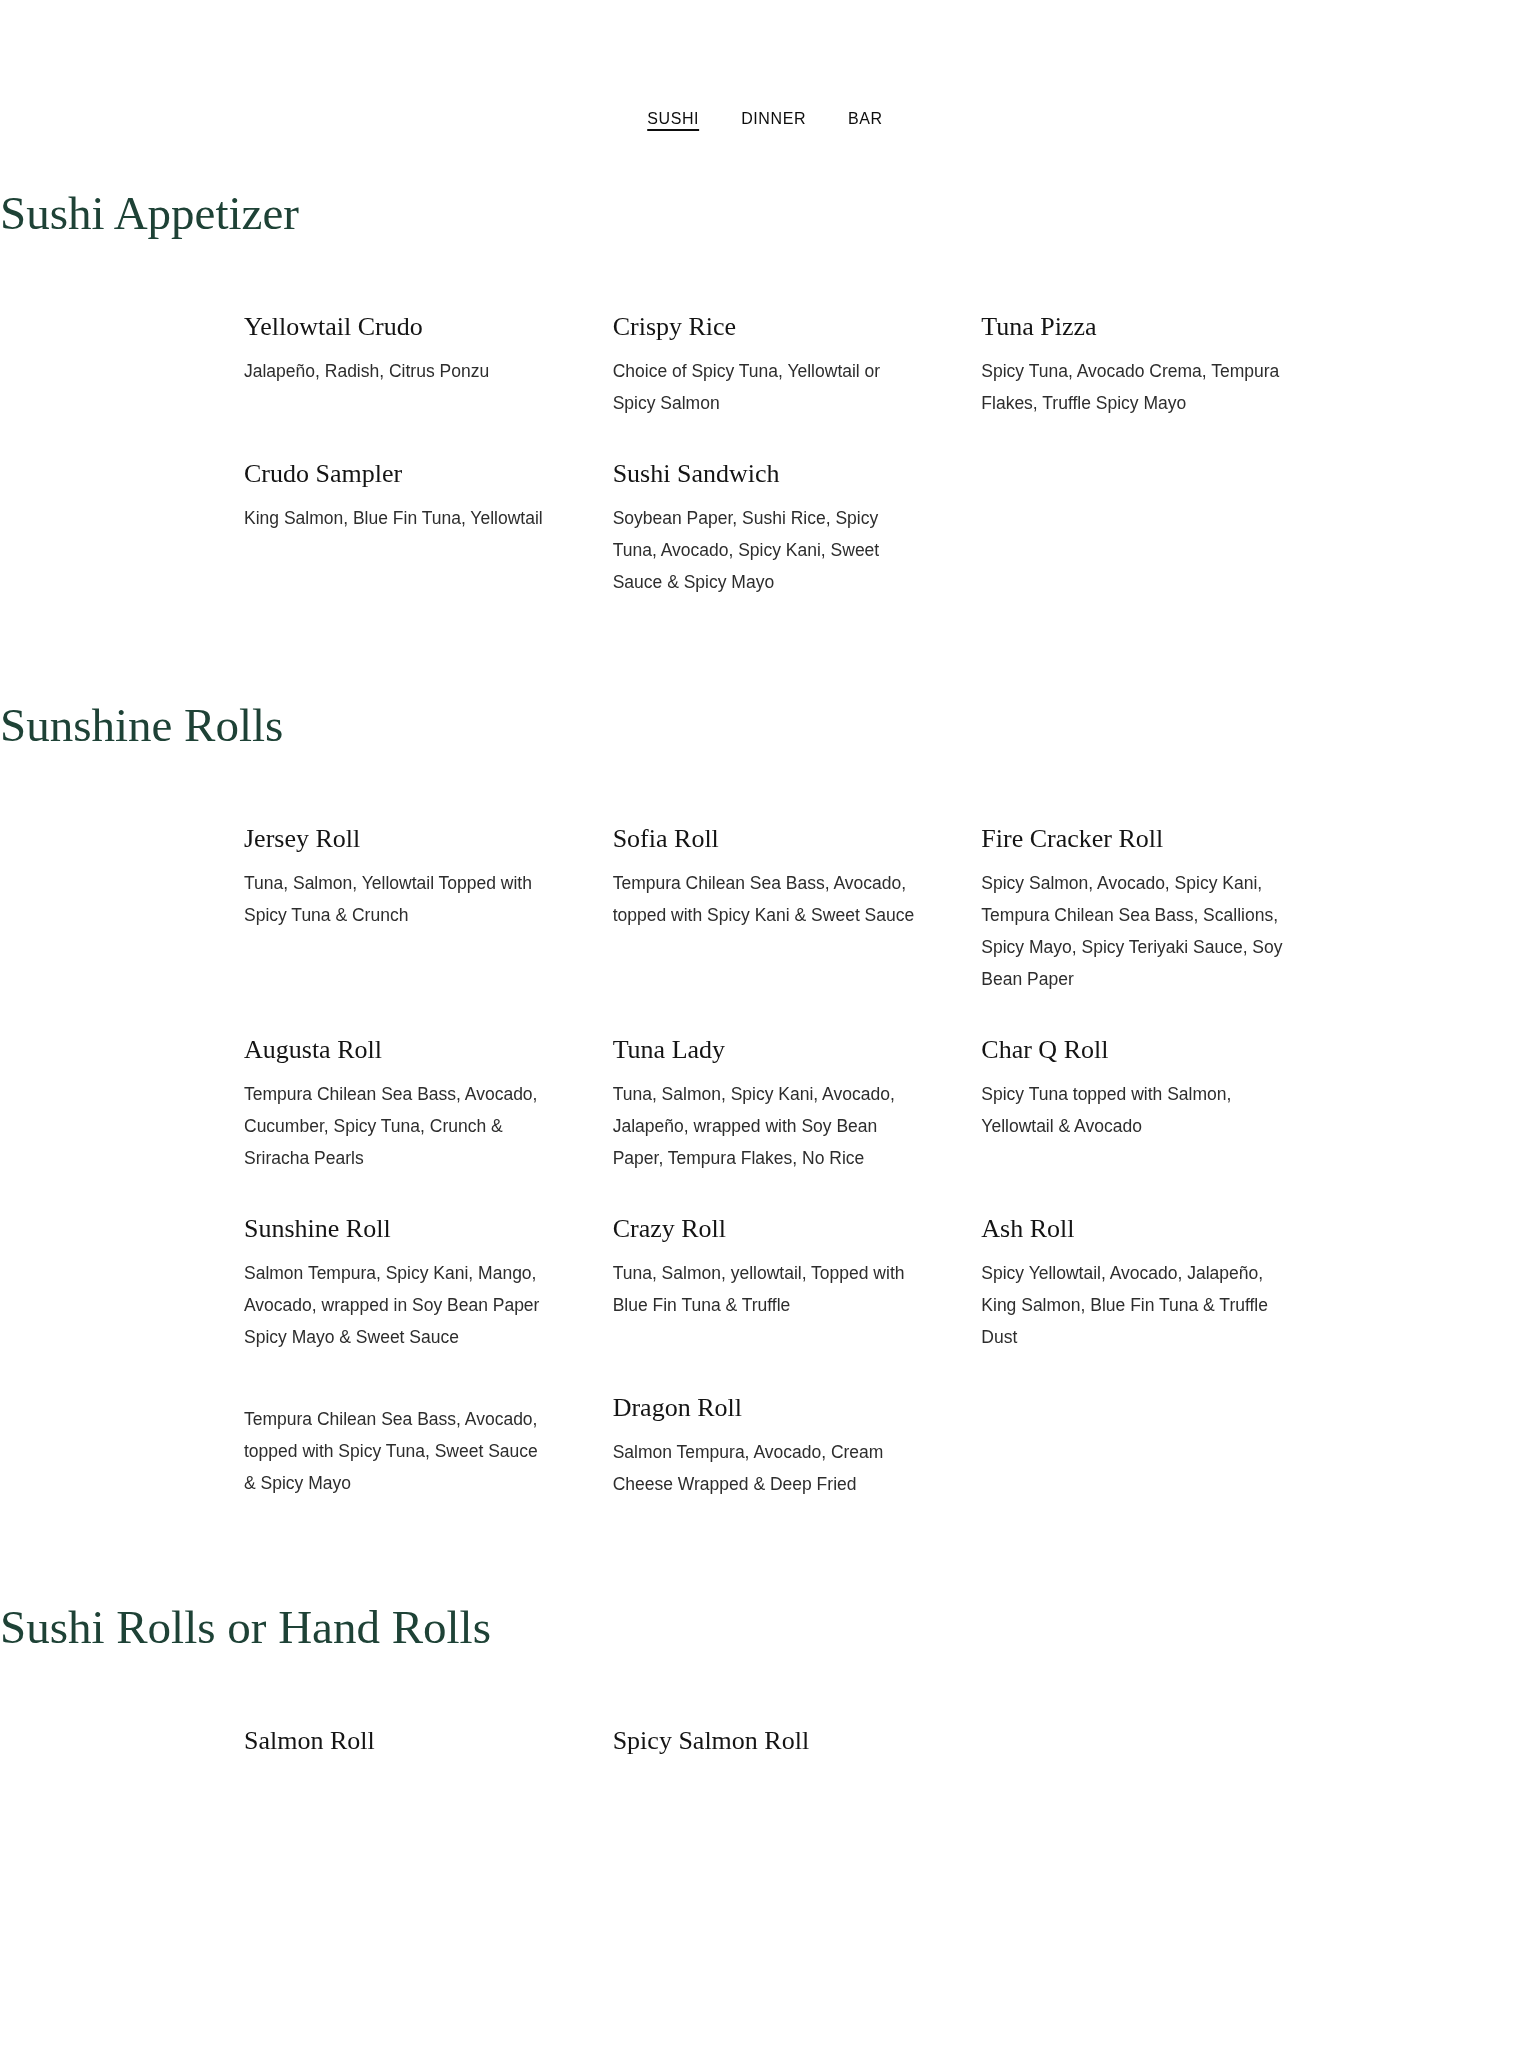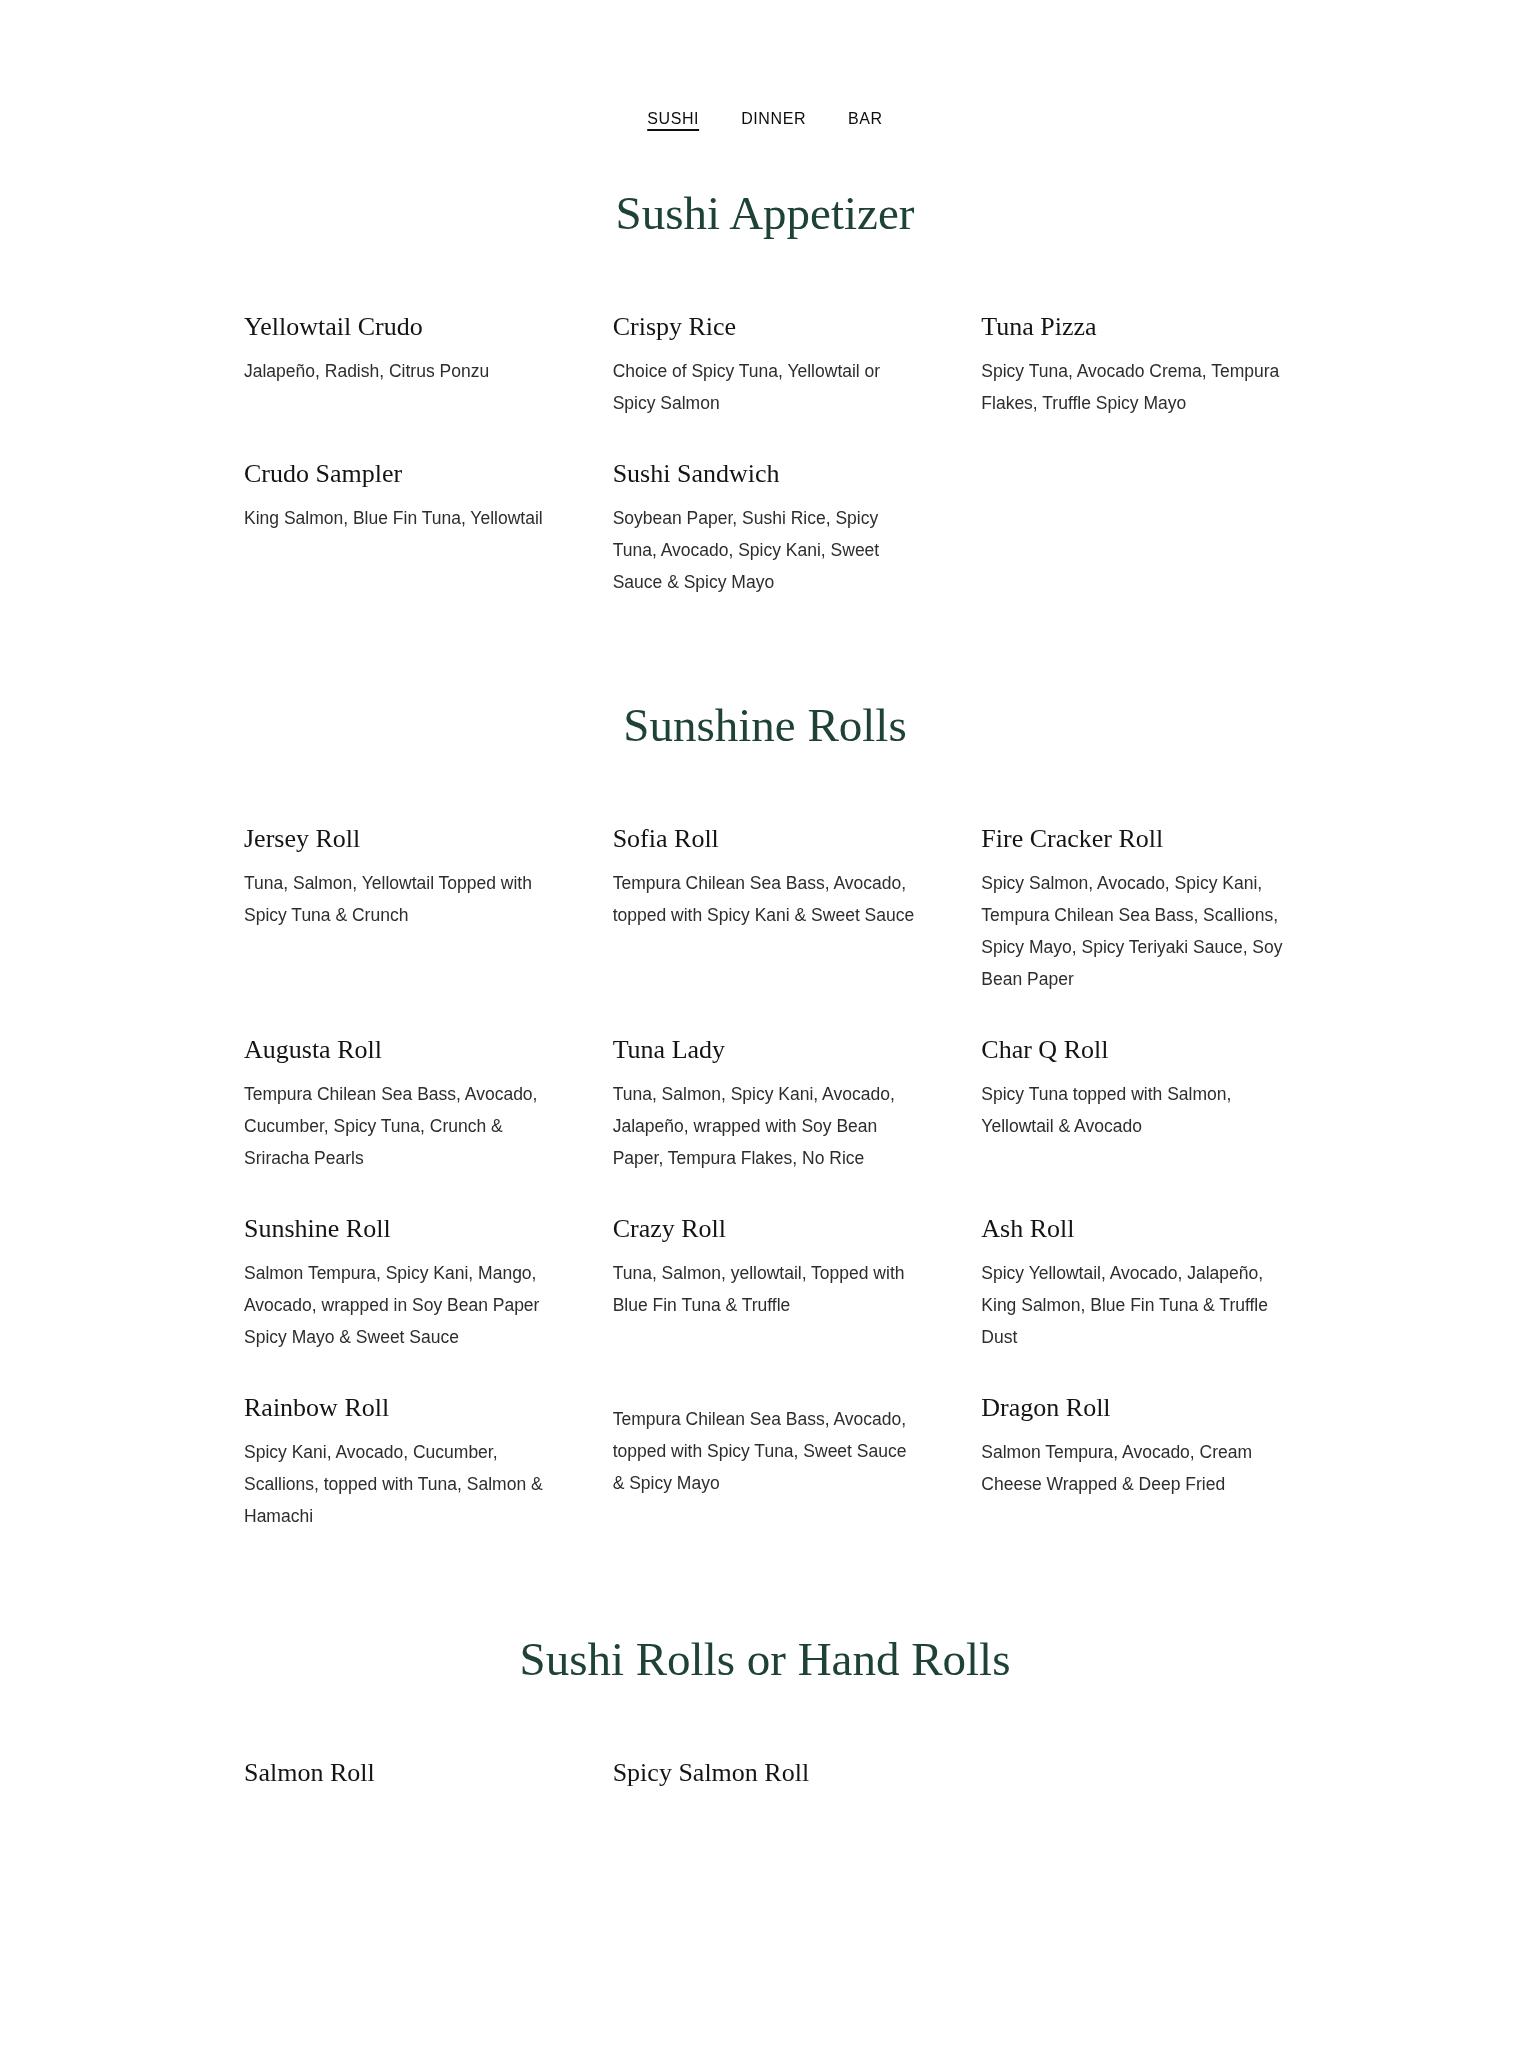--- a/index.html
+++ b/index.html
@@ -34,21 +34,21 @@
     text-decoration-thickness: 1.5px;
   }
 
   .menu-section { margin-top: 0; }
   .section-title {
     font-family: "Liberation Serif", "DejaVu Serif", serif;
     font-weight: 400;
     font-size: 47px;
     line-height: 54px;
     color: #1e4236;
-    text-align: center;
+    text-align: left;
     margin: 58px 0 70px 0;
   }
   .menu-section + .menu-section .section-title { margin-top: 100px; }
 
   .menu-grid {
     width: 1042px;
     margin: 0 auto;
     display: grid;
     grid-template-columns: 1fr 1fr 1fr;
     column-gap: 64px;
@@ -142,24 +142,20 @@
       </div>
       <div class="menu-item">
         <h3 class="item-name">Crazy Roll</h3>
         <p class="item-desc">Tuna, Salmon, yellowtail, Topped with Blue Fin Tuna &amp; Truffle</p>
       </div>
       <div class="menu-item">
         <h3 class="item-name">Ash Roll</h3>
         <p class="item-desc">Spicy Yellowtail, Avocado, Jalapeño, King Salmon, Blue Fin Tuna &amp; Truffle Dust</p>
       </div>
       <div class="menu-item">
-        <h3 class="item-name">Rainbow Roll</h3>
-        <p class="item-desc">Spicy Kani, Avocado, Cucumber, Scallions, topped with Tuna, Salmon &amp; Hamachi</p>
-      </div>
-      <div class="menu-item">
         <p class="item-desc">Tempura Chilean Sea Bass, Avocado, topped with Spicy Tuna, Sweet Sauce &amp; Spicy Mayo</p>
       </div>
       <div class="menu-item">
         <h3 class="item-name">Dragon Roll</h3>
         <p class="item-desc">Salmon Tempura, Avocado, Cream Cheese Wrapped &amp; Deep Fried</p>
       </div>
     </div>
   </section>
 
   <section class="menu-section">

